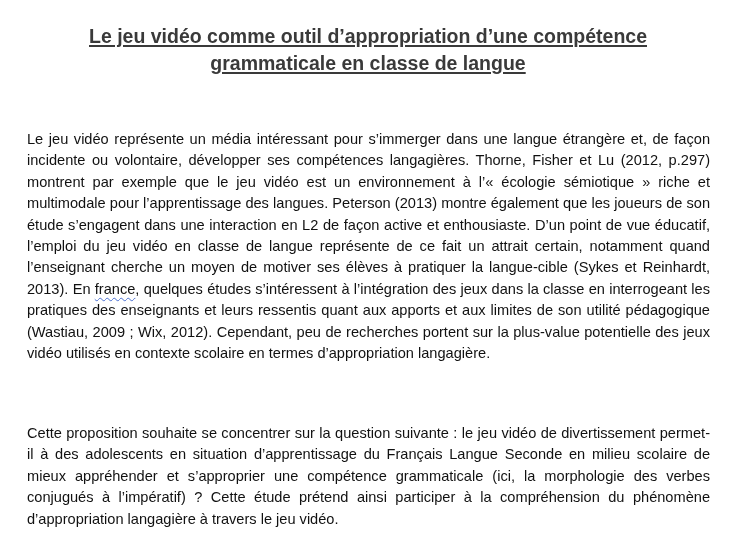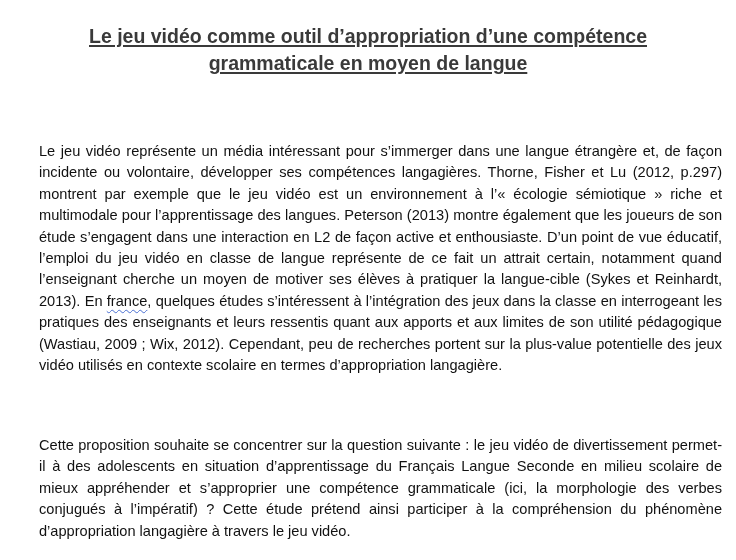--- a/index.html
+++ b/index.html
@@ -35,40 +35,40 @@
       color: #3a3a3a;
       text-decoration: underline;
       text-decoration-thickness: 1.5px;
       text-underline-offset: 2px;
     }
     .title span { display: block; }
     .body-text {
       position: absolute;
       left: 27px;
       width: 683px;
-      margin: 12px;
+      margin: 0;
       font-family: "Liberation Sans", sans-serif;
       font-size: 14.6px;
       line-height: 21.4px;
       color: #111111;
       text-align: justify;
     }
     .p1 { top: 129px; }
     .p2 { top: 423px; }
     .spell {
       text-decoration: underline wavy #4a6fd1;
       text-decoration-thickness: 1px;
       text-underline-offset: 3px;
     }
   </style>
 </head>
 <body>
 
 <div class="page">
   <h1 class="title">
     <span>Le jeu vidéo comme outil d’appropriation d’une compétence</span>
-    <span>grammaticale en moyen de langue</span>
+    <span>grammaticale en classe de langue</span>
   </h1>
 
   <p class="body-text p1"><span>Le jeu vidéo représente un média intéressant pour s’immerger dans une langue étrangère et, de façon incidente ou volontaire, développer ses compétences langagières. Thorne, Fisher et Lu (2012, p.297) montrent par exemple que le jeu vidéo est un environnement à l’« écologie sémiotique » riche et multimodale pour l’apprentissage des langues. Peterson (2013) montre également que les joueurs de son étude s’engagent dans une interaction en L2 de façon active et enthousiaste. D’un point de vue éducatif, l’emploi du jeu vidéo en classe de langue représente de ce fait un attrait certain, notamment quand l’enseignant cherche un moyen de motiver ses élèves à pratiquer la langue-cible (Sykes et Reinhardt, 2013). En </span><span class="spell">france</span><span>, quelques études s’intéressent à l’intégration des jeux dans la classe en interrogeant les pratiques des enseignants et leurs ressentis quant aux apports et aux limites de son utilité pédagogique (Wastiau, 2009 ; Wix, 2012). Cependant, peu de recherches portent sur la plus-value potentielle des jeux vidéo utilisés en contexte scolaire en termes d’appropriation langagière.</span></p>
 
   <p class="body-text p2">Cette proposition souhaite se concentrer sur la question suivante : le jeu vidéo de divertissement permet-il à des adolescents en situation d’apprentissage du Français Langue Seconde en milieu scolaire de mieux appréhender et s’approprier une compétence grammaticale (ici, la morphologie des verbes conjugués à l’impératif) ? Cette étude prétend ainsi participer à la compréhension du phénomène d’appropriation langagière à travers le jeu vidéo.</p>
 </div>
 
 </body></html>

